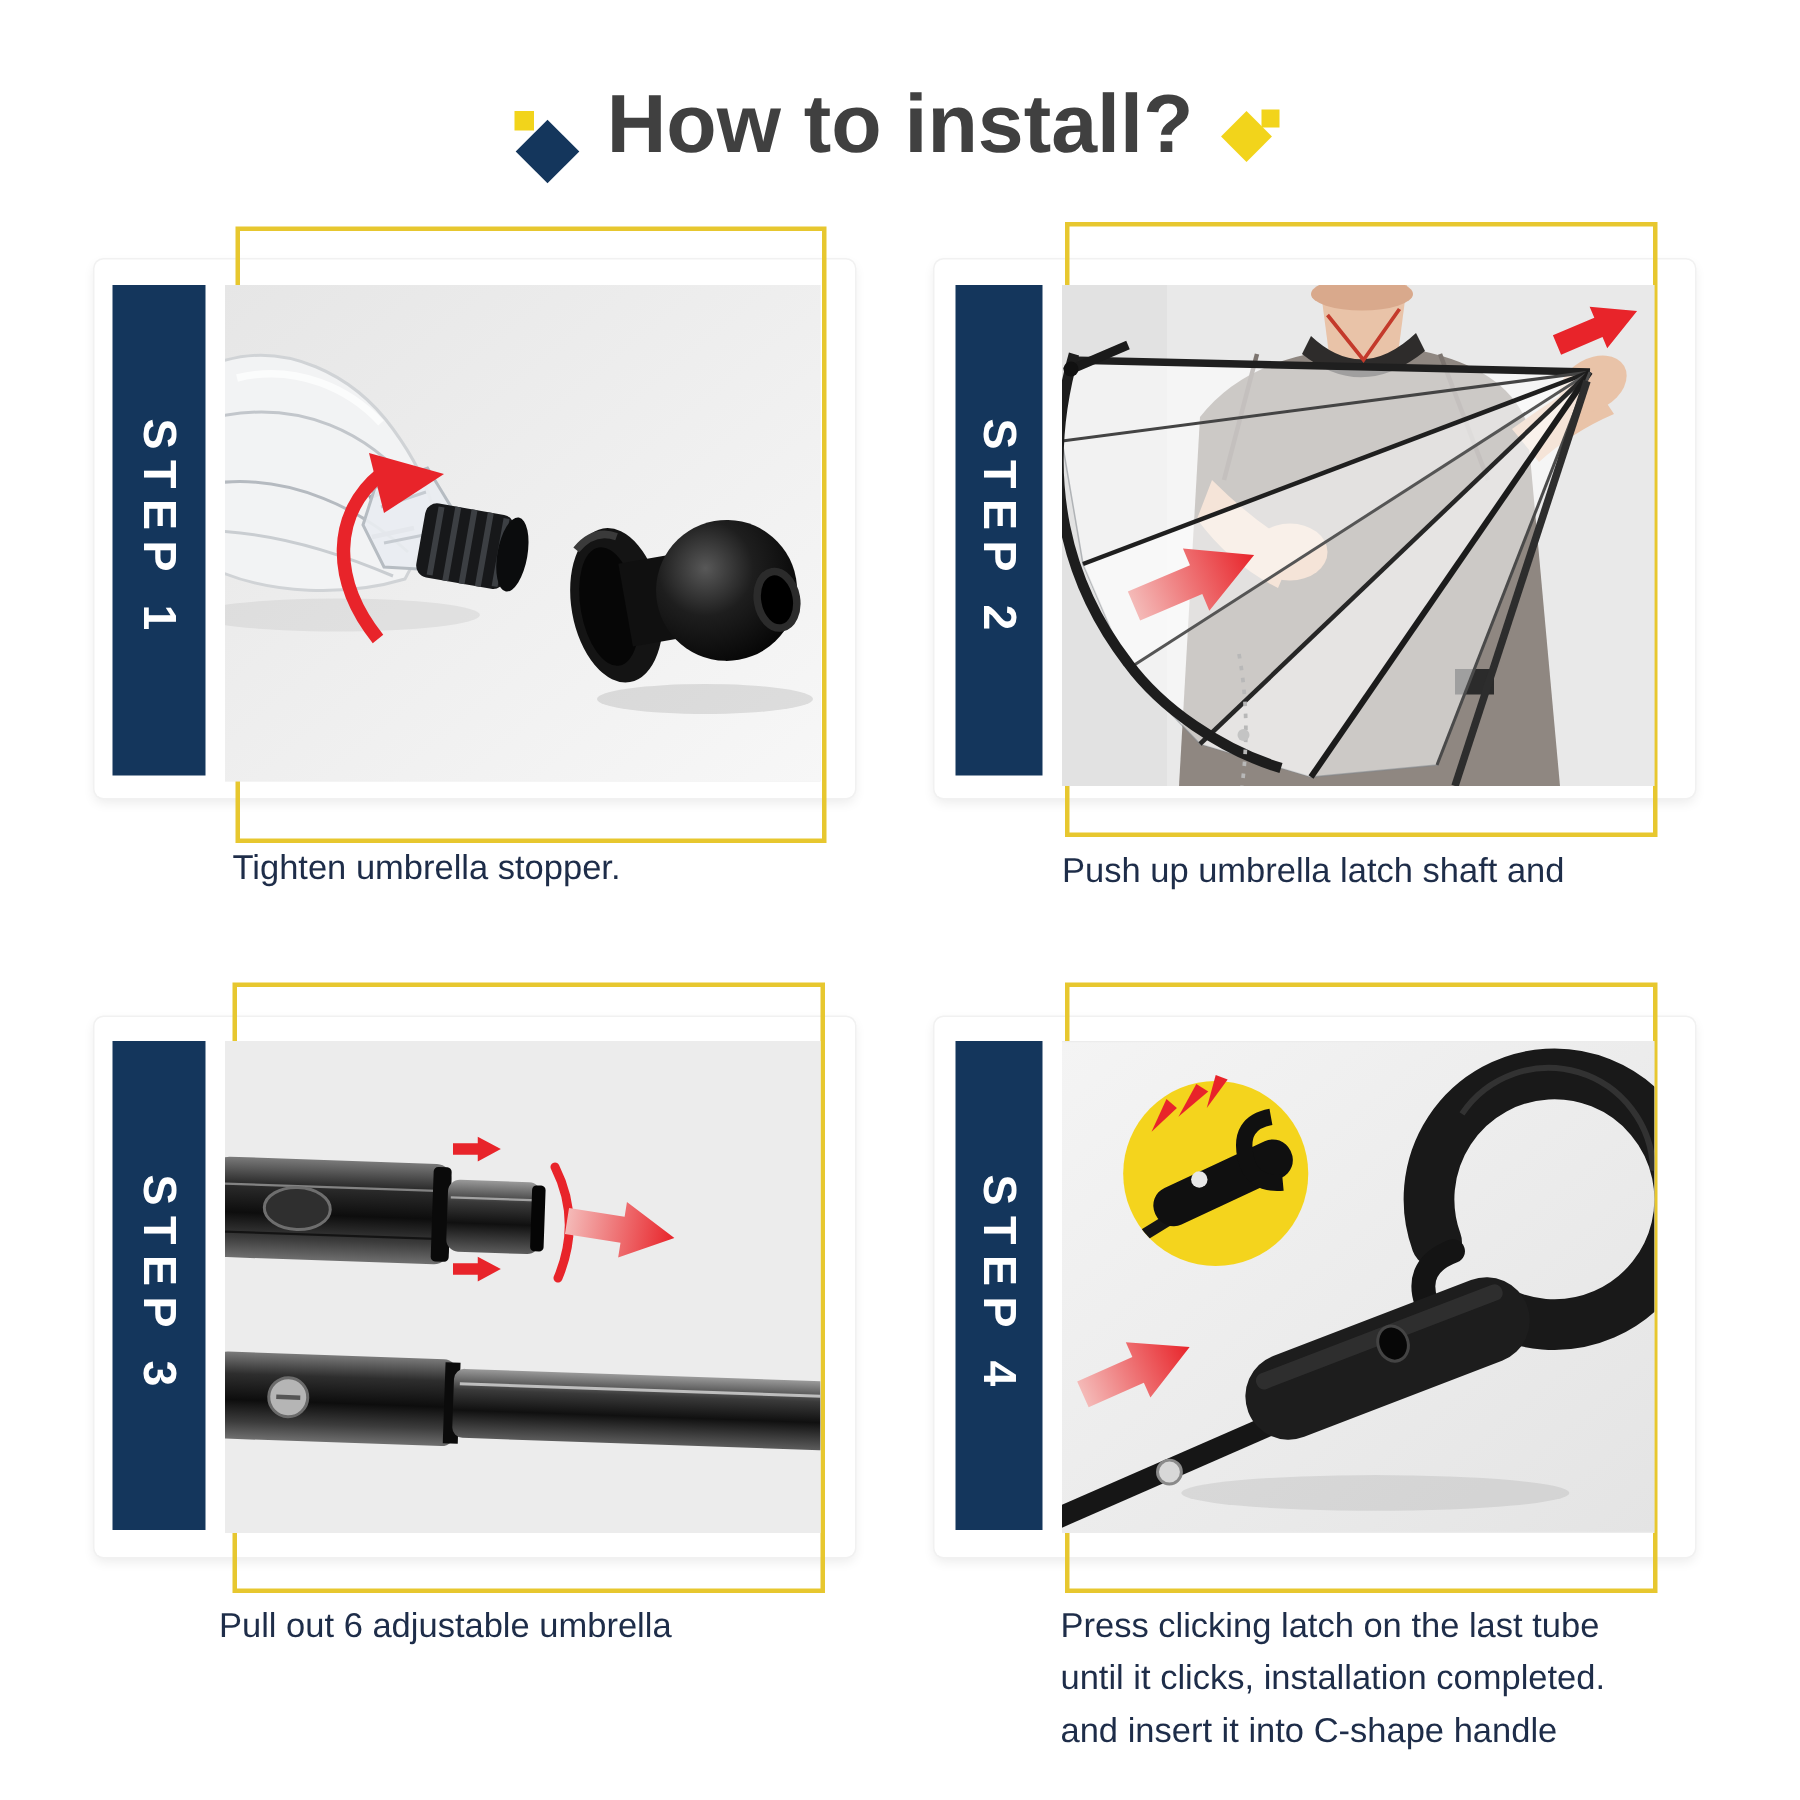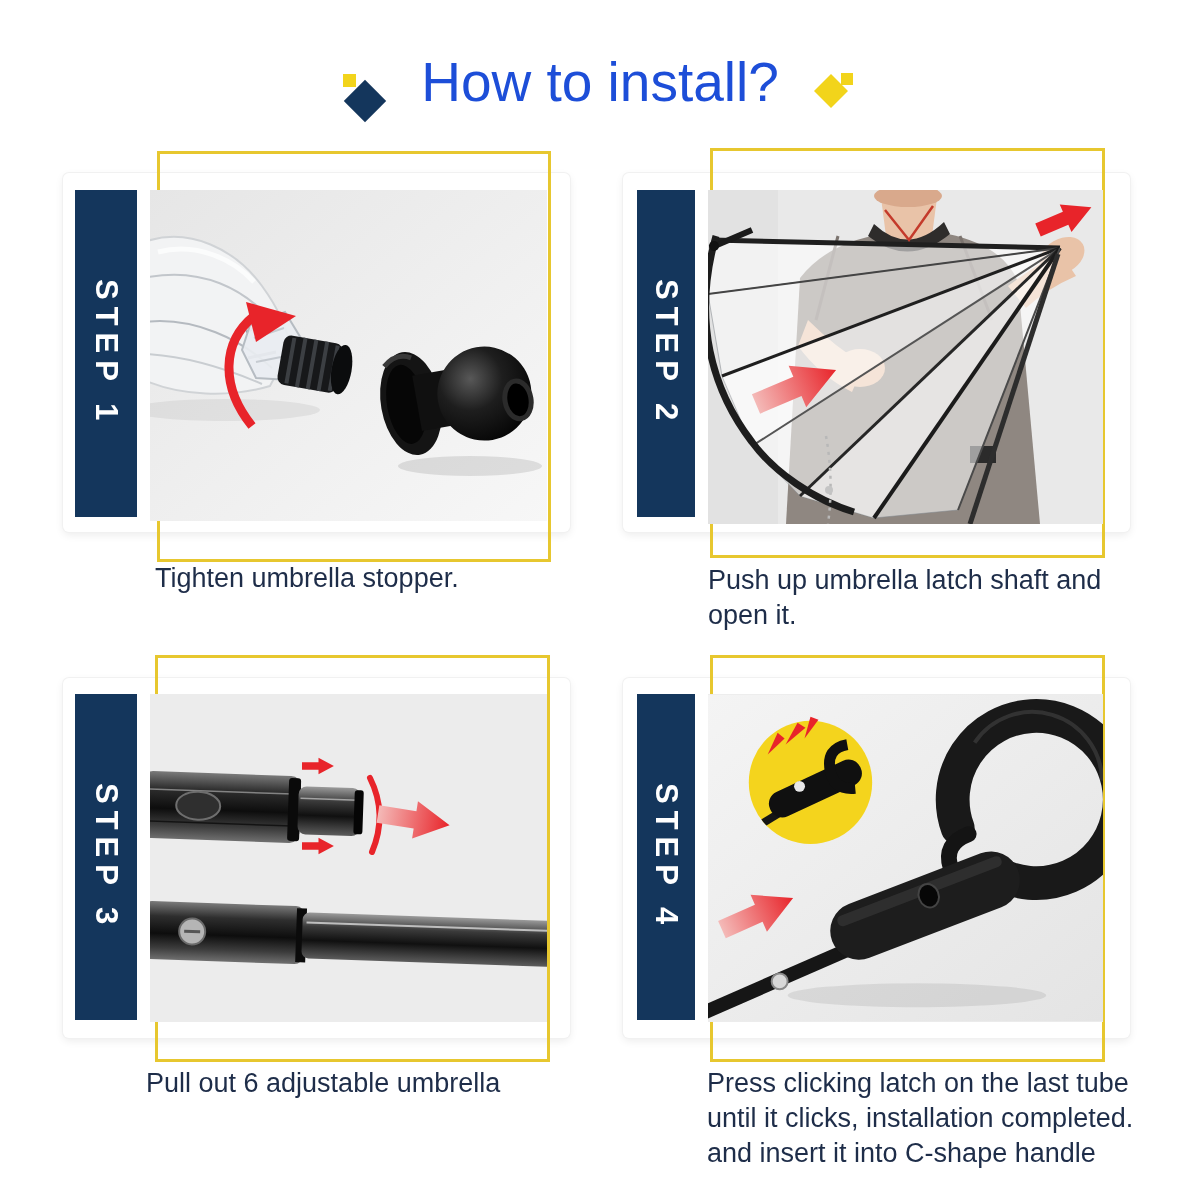--- a/index.html
+++ b/index.html
@@ -2,40 +2,40 @@
 <html><head>
 <meta charset="utf-8">
 <style>
   html,body{margin:0;padding:0;}
   body{
     width:1200px;height:1200px;position:relative;overflow:hidden;
     background:#ffffff;font-family:"Liberation Sans",sans-serif;
   }
   .page-title{
     position:absolute;left:0;top:50px;width:1200px;text-align:center;
-    font-size:55px;font-weight:400;color:#1d4ed8;margin:0;
+    font-size:55px;font-weight:700;color:#404040;margin:0;
   }
   .deco{position:absolute;}
   .sq{background:#f2d41b;}
   .deco-sq-left{left:343px;top:74px;width:13px;height:13px;}
   .deco-diamond-left{left:350px;top:86px;width:30px;height:30px;background:#14365c;transform:rotate(45deg);}
   .deco-diamond-right{left:819px;top:79px;width:24px;height:24px;background:#f2d41b;transform:rotate(45deg);}
   .deco-sq-right{left:841px;top:73px;width:12px;height:12px;}
 
   .frame{position:absolute;border:3px solid #e7c72f;z-index:2;background:transparent;}
   .card{position:absolute;background:#fff;border-radius:6px;z-index:1;
         box-shadow:0 0 0 1px #f1f1f1, 0 3px 8px rgba(0,0,0,.08);}
   .banner{position:absolute;background:#14365c;z-index:3;display:flex;align-items:center;justify-content:center;}
   .banner span{
     writing-mode:vertical-rl;color:#ffffff;font-size:31px;font-weight:700;
     letter-spacing:7px;white-space:nowrap;
   }
   .photo{position:absolute;z-index:3;overflow:hidden;background:#ececec;}
   .photo svg{display:block;width:100%;height:100%;}
-  .caption{position:absolute;z-index:3;font-size:27px;line-height:35px;color:#1e2d49;}
+  .caption{position:absolute;z-index:3;font-size:23px;line-height:35px;color:#1e2d49;}
 
   
   .q1-frame{left:157px;top:151px;width:388px;height:405px;}
   .q1-card{left:63px;top:173px;width:507px;height:359px;}
   .q1-banner{left:75px;top:190px;width:62px;height:327px;}
   .q1-photo{left:150px;top:190px;width:397px;height:331px;}
   .q1-caption{left:155px;top:561px;width:420px;}
 
   .q2-frame{left:710px;top:148px;width:389px;height:404px;}
   .q2-card{left:623px;top:173px;width:507px;height:359px;}
@@ -178,21 +178,20 @@
     <g transform="translate(330,40) rotate(-23)">
       <polygon points="0,-7 30,-7 30,-15 58,0 30,15 30,7 0,7" fill="#e8242a"></polygon>
     </g>
     <g transform="translate(48,214) rotate(-23) scale(1.5)">
       <polygon points="0,-7 30,-7 30,-15 58,0 30,15 30,7 0,7" fill="url(#arr2)"></polygon>
     </g>
   </svg>
 </div>
 <div class="caption q2-caption">
   <div>Push up umbrella latch shaft and</div>
-  <div>open it.</div>
 </div>
 
 <div class="frame q3-frame"></div>
 <div class="card q3-card"></div>
 <div class="banner q3-banner">
   <span>STEP 3</span>
 </div>
 <div class="photo q3-photo">
   <svg viewBox="0 0 397 328" xmlns="http://www.w3.org/2000/svg">
     <defs>

